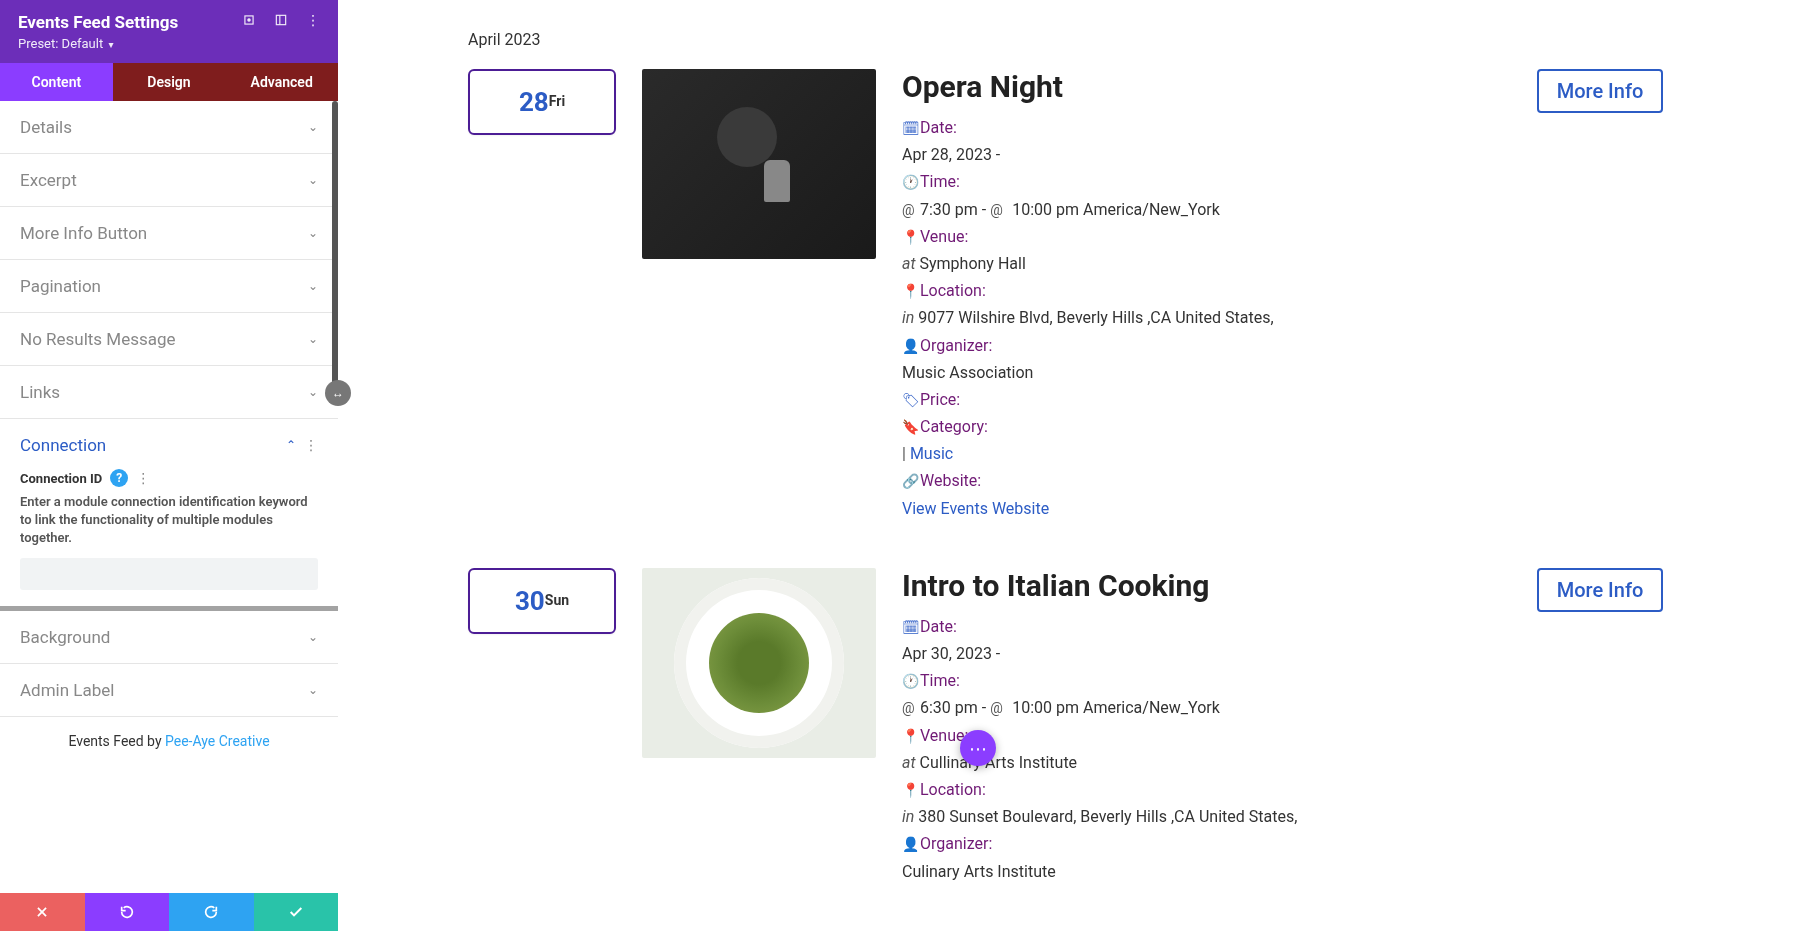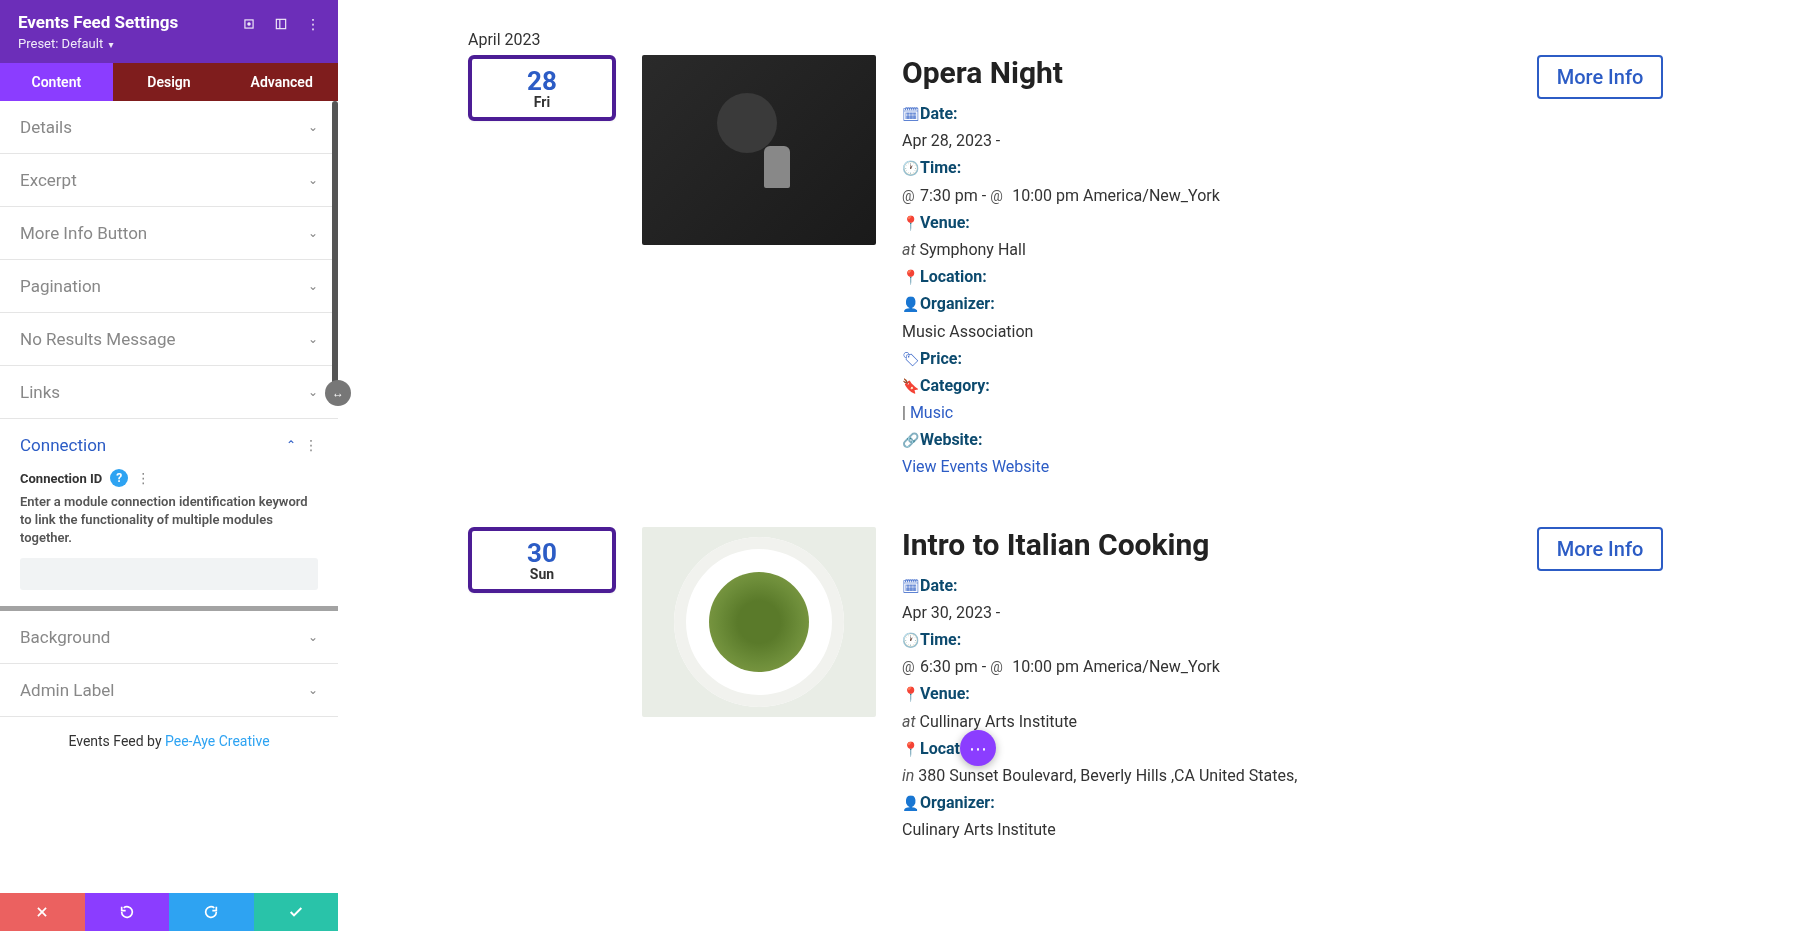--- a/index.html
+++ b/index.html
@@ -1,20 +1,20 @@
 <!DOCTYPE html>
 <html><head>
 <meta charset="utf-8">
 <style>
 * { box-sizing: border-box; margin: 0; padding: 0; }
 body { font-family: -apple-system, BlinkMacSystemFont, "Segoe UI", Roboto, sans-serif; font-size: 14px; color: #333; overflow: hidden; }
 .app { display: flex; height: 931px; width: 1800px; }
 .sidebar { width: 338px; background: #fff; display: flex; flex-direction: column; position: relative; }
 .sidebar-header { background: #6c2eb9; color: #fff; padding: 12px 18px; }
-.sidebar-title-row { display: flex; align-items: flex-end; justify-content: space-between; }
+.sidebar-title-row { display: flex; align-items: flex-start; justify-content: space-between; }
 .sidebar-title { font-size: 17px; font-weight: 700; }
 .header-icons { display: flex; gap: 18px; align-items: center; }
 .header-icons span { cursor: pointer; font-size: 14px; opacity: .9; }
 .preset { font-size: 13px; margin-top: 4px; opacity: .9; }
 .preset .caret { font-size: 10px; margin-left: 2px; }
 .tabs { display: flex; background: #7f1d1d; }
 .tab { flex: 1; text-align: center; padding: 11px 0; color: #fff; font-size: 14px; font-weight: 600; cursor: pointer; }
 .tab.active { background: #8b3dff; }
 .sections { flex: 1; overflow-y: auto; position: relative; }
 .scrollthumb { position: absolute; right: 0; top: 0; width: 6px; height: 300px; background: #555; border-radius: 3px; }
@@ -34,36 +34,36 @@
 .footer-credit a { color: #2ea3f2; text-decoration: none; }
 .bottom-bar { display: flex; height: 38px; }
 .bottom-btn { flex: 1; display: flex; align-items: center; justify-content: center; color: #fff; font-size: 16px; cursor: pointer; }
 .btn-cancel { background: #eb6160; }
 .btn-undo { background: #8b3dff; }
 .btn-redo { background: #2ea3f2; }
 .btn-save { background: #29c3a9; }
 .resize-handle { position: absolute; right: -13px; top: 380px; width: 26px; height: 26px; border-radius: 50%; background: #777; color: #fff; display: flex; align-items: center; justify-content: center; font-size: 12px; z-index: 5; }
 
 .preview { flex: 1; padding: 30px 130px; overflow-y: auto; background: #fff; }
-.month { font-size: 16px; color: #333; margin-bottom: 6px; }
+.month { font-size: 16px; color: #333; margin-bottom: 20px; }
 .event { display: flex; gap: 26px; margin-bottom: 46px; }
-.date-box { width: 148px; height: 66px; border: 4px solid #4c1d95; border-radius: 6px; display: flex; flex-direction: column; align-items: center; justify-content: center; flex-shrink: 0; box-shadow: 0 1px 2px rgba(0,0,0,.05); }
+.date-box { width: 148px; height: 66px; border: 2px solid #4c1d95; border-radius: 6px; display: flex; flex-direction: row; align-items: center; justify-content: center; flex-shrink: 0; box-shadow: 0 1px 2px rgba(0,0,0,.05); }
 .date-num { font-size: 26px; font-weight: 700; color: #2c5cc5; }
 .date-day { font-size: 14px; font-weight: 700; color: #333; margin-top: -2px; }
 .thumb { width: 234px; height: 190px; flex-shrink: 0; border-radius: 2px; }
 .thumb-dark { background: linear-gradient(135deg,#2a2a2a 0%,#1a1a1a 100%); position: relative; overflow: hidden; }
 .thumb-dark::before { content:""; position:absolute; left:32%; top:20%; width:60px; height:60px; border-radius:50%; background:#3a3a3a; }
 .thumb-dark::after { content:""; position:absolute; left:52%; top:48%; width:26px; height:42px; background:#888; border-radius:6px 6px 2px 2px; }
 .thumb-food { background: #e9ede6; position: relative; overflow: hidden; }
 .thumb-food::before { content:""; position:absolute; left:50%; top:50%; transform:translate(-50%,-50%); width:170px; height:170px; border-radius:50%; background:#fff; box-shadow: inset 0 0 0 12px #f1f2ee; }
 .thumb-food::after { content:""; position:absolute; left:50%; top:50%; transform:translate(-50%,-50%); width:100px; height:100px; border-radius:50%; background: radial-gradient(circle,#5a7a2a 30%,#6e8e3a 60%,#8aa24a 100%); }
 .details { flex: 1; }
 .event-title { font-size: 30px; font-weight: 700; color: #222; margin-bottom: 10px; }
 .meta-line { font-size: 16px; line-height: 1.7; color: #333; }
-.meta-label { font-weight: 700; color: #0c4a6e; }
+.meta-label { font-weight: 400; color: #701a75; }
 .meta-ic { color: #2c5cc5; font-size: 14px; margin-right: 4px; display: inline-block; width: 14px; }
 .muted-i { font-style: italic; color: #555; }
 .pipe { color: #555; }
 .link { color: #2c5cc5; text-decoration: none; }
 .more-col { width: 140px; text-align: center; flex-shrink: 0; }
 .more-btn { display: inline-block; border: 2px solid #2c5cc5; color: #2c5cc5; font-size: 20px; padding: 8px 18px; border-radius: 4px; font-weight: 500; cursor: pointer; }
 
 .fab { position: fixed; left: 960px; top: 730px; width: 36px; height: 36px; border-radius: 50%; background: #8b3dff; color: #fff; display: flex; align-items: center; justify-content: center; font-size: 18px; box-shadow: 0 2px 8px rgba(0,0,0,.3); cursor: pointer; }
 svg { display: block; }
 </style>
@@ -195,20 +195,21 @@
       <div class="thumb thumb-dark"></div>
       <div class="details">
         <div class="event-title">Opera Night</div>
         <div class="meta-line"><span class="meta-ic">🗓</span><span class="meta-label">Date:</span></div>
         <div class="meta-line">Apr 28, 2023 -</div>
         <div class="meta-line"><span class="meta-ic">🕐</span><span class="meta-label">Time:</span></div>
         <div class="meta-line"><span class="meta-ic" style="color:#555">@</span><span>7:30 pm - </span><span class="meta-ic" style="color:#555">@</span> <span>10:00 pm America/New_York</span></div>
         <div class="meta-line"><span class="meta-ic">📍</span><span class="meta-label">Venue:</span></div>
         <div class="meta-line"><span class="muted-i">at</span> <span>Symphony Hall</span></div>
         <div class="meta-line"><span class="meta-ic">📍</span><span class="meta-label">Location:</span></div>
+        <div class="meta-line"><span class="muted-i">in</span> <span>9077 Wilshire Blvd, Beverly Hills ,CA United States,</span></div>
         <div class="meta-line"><span class="meta-ic">👤</span><span class="meta-label">Organizer:</span></div>
         <div class="meta-line">Music Association</div>
         <div class="meta-line"><span class="meta-ic">🏷</span><span class="meta-label">Price:</span></div>
         <div class="meta-line"><span class="meta-ic">🔖</span><span class="meta-label">Category:</span></div>
         <div class="meta-line"><span class="pipe">| </span><a class="link" href="#">Music</a></div>
         <div class="meta-line"><span class="meta-ic">🔗</span><span class="meta-label">Website:</span></div>
         <div class="meta-line"><a class="link" href="#">View Events Website</a></div>
       </div>
       <div class="more-col">
         <span class="more-btn">More Info</span>

